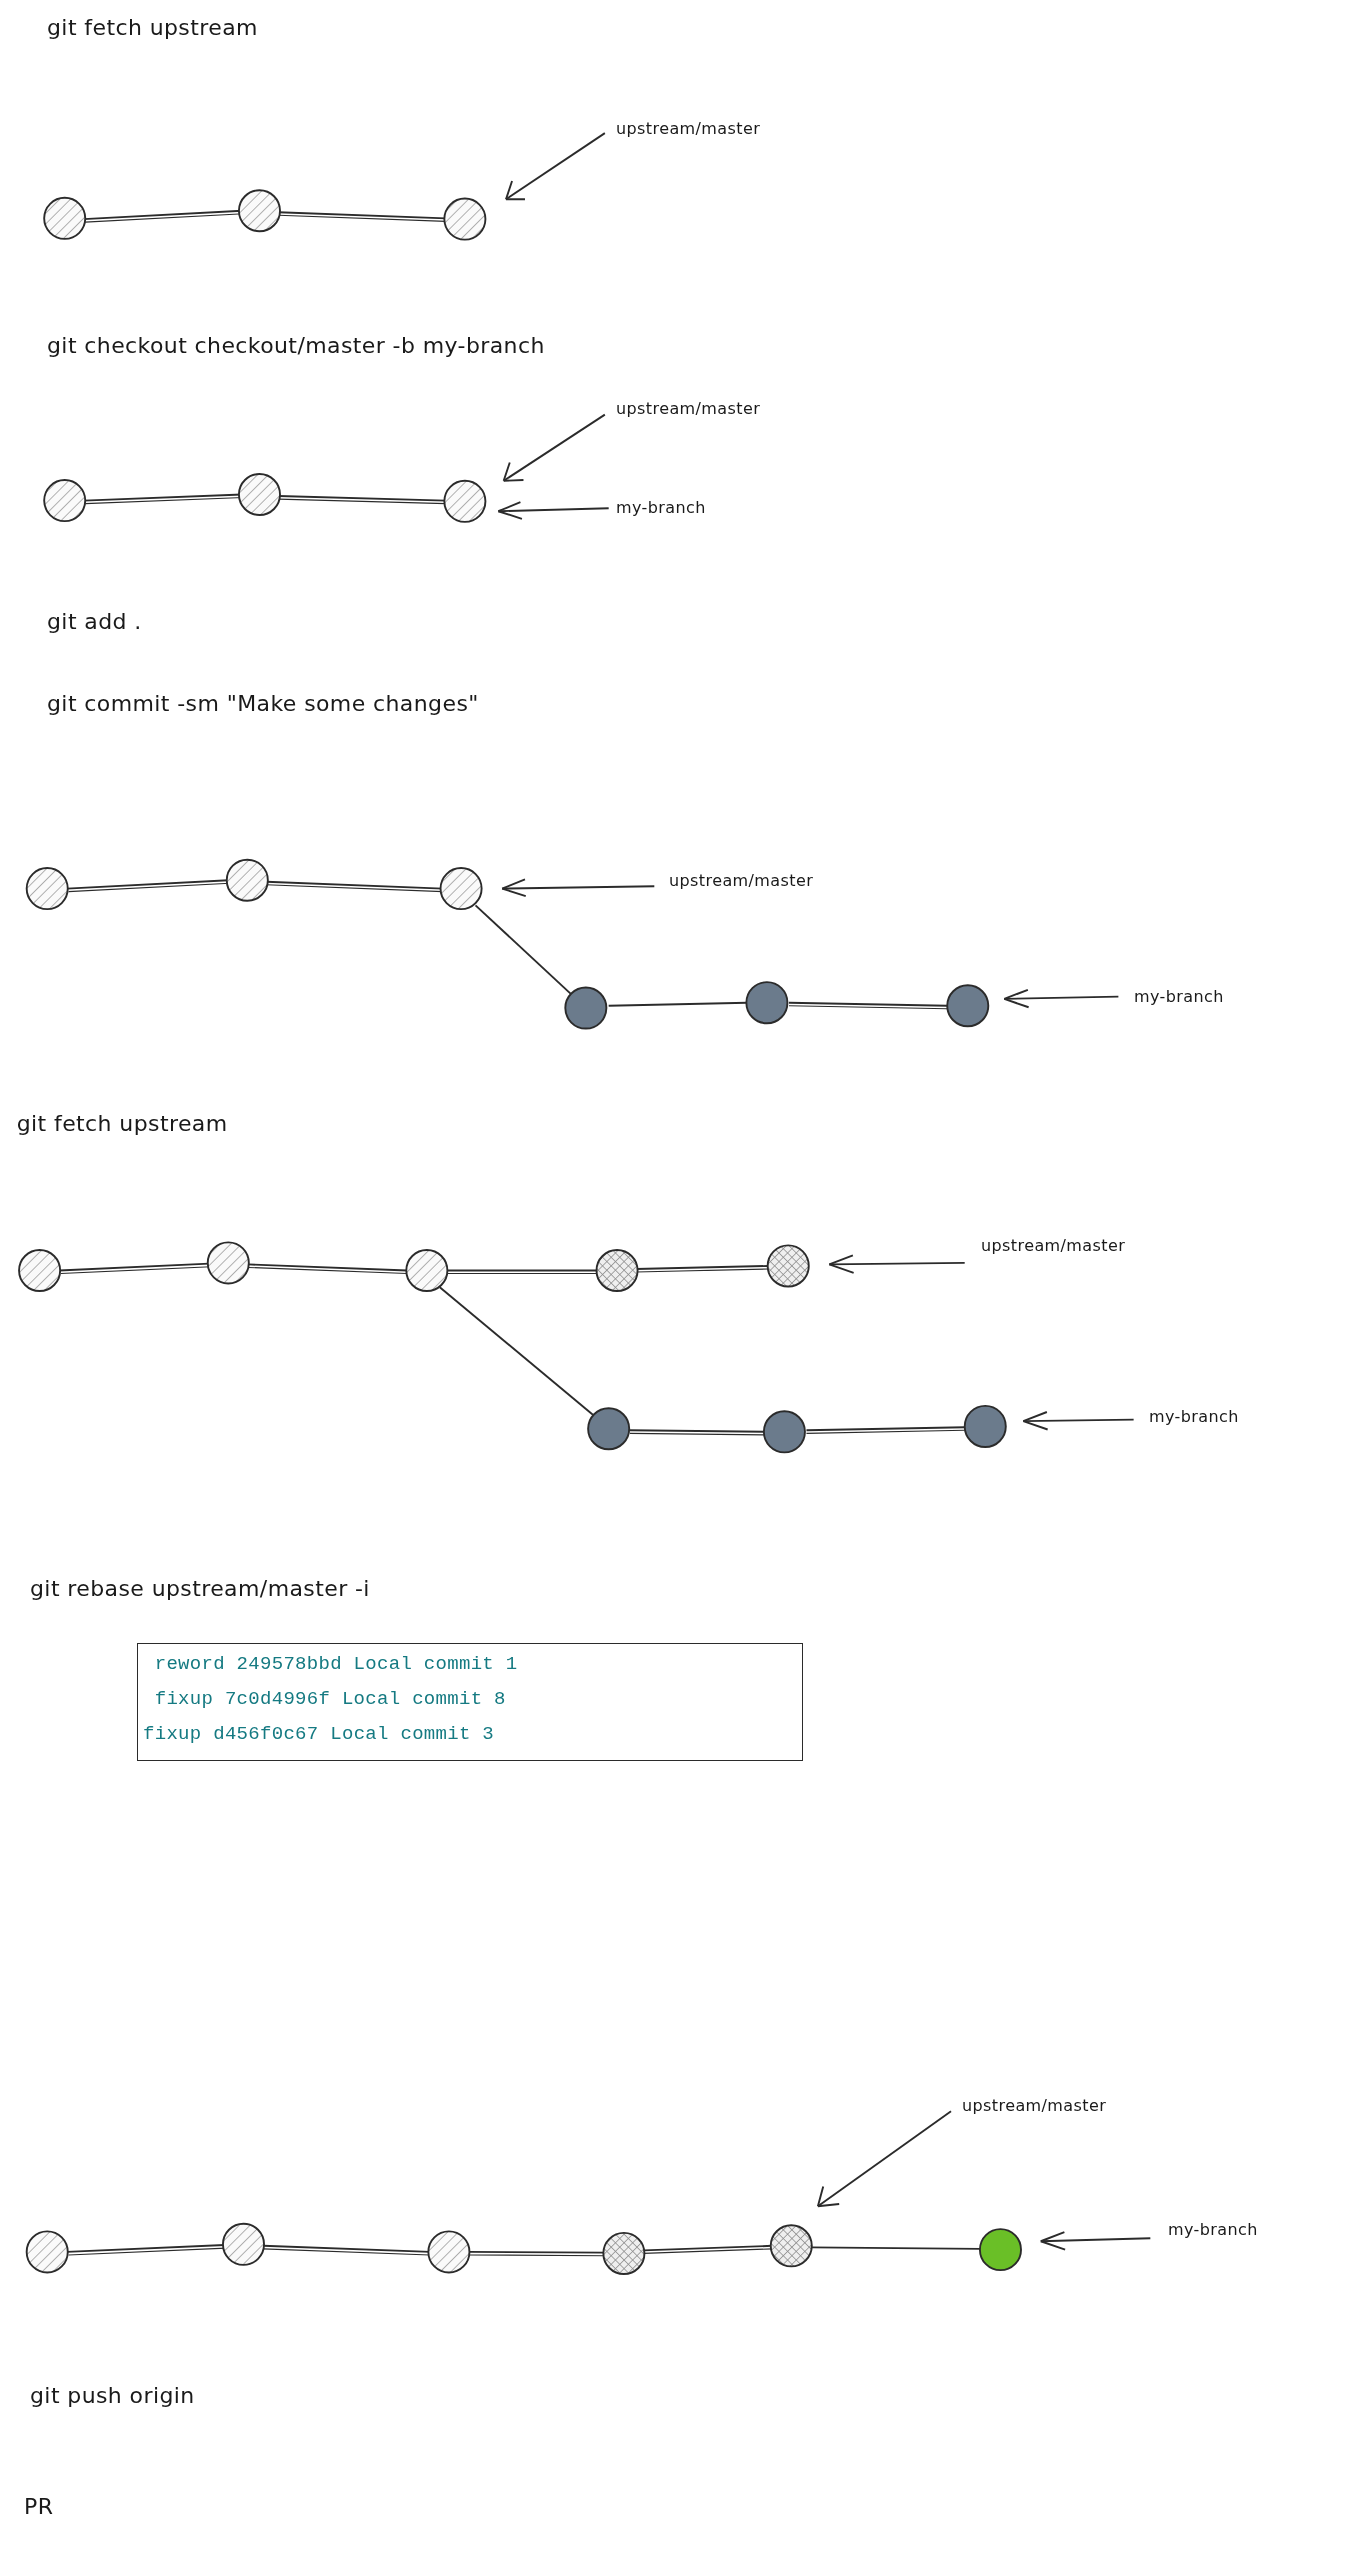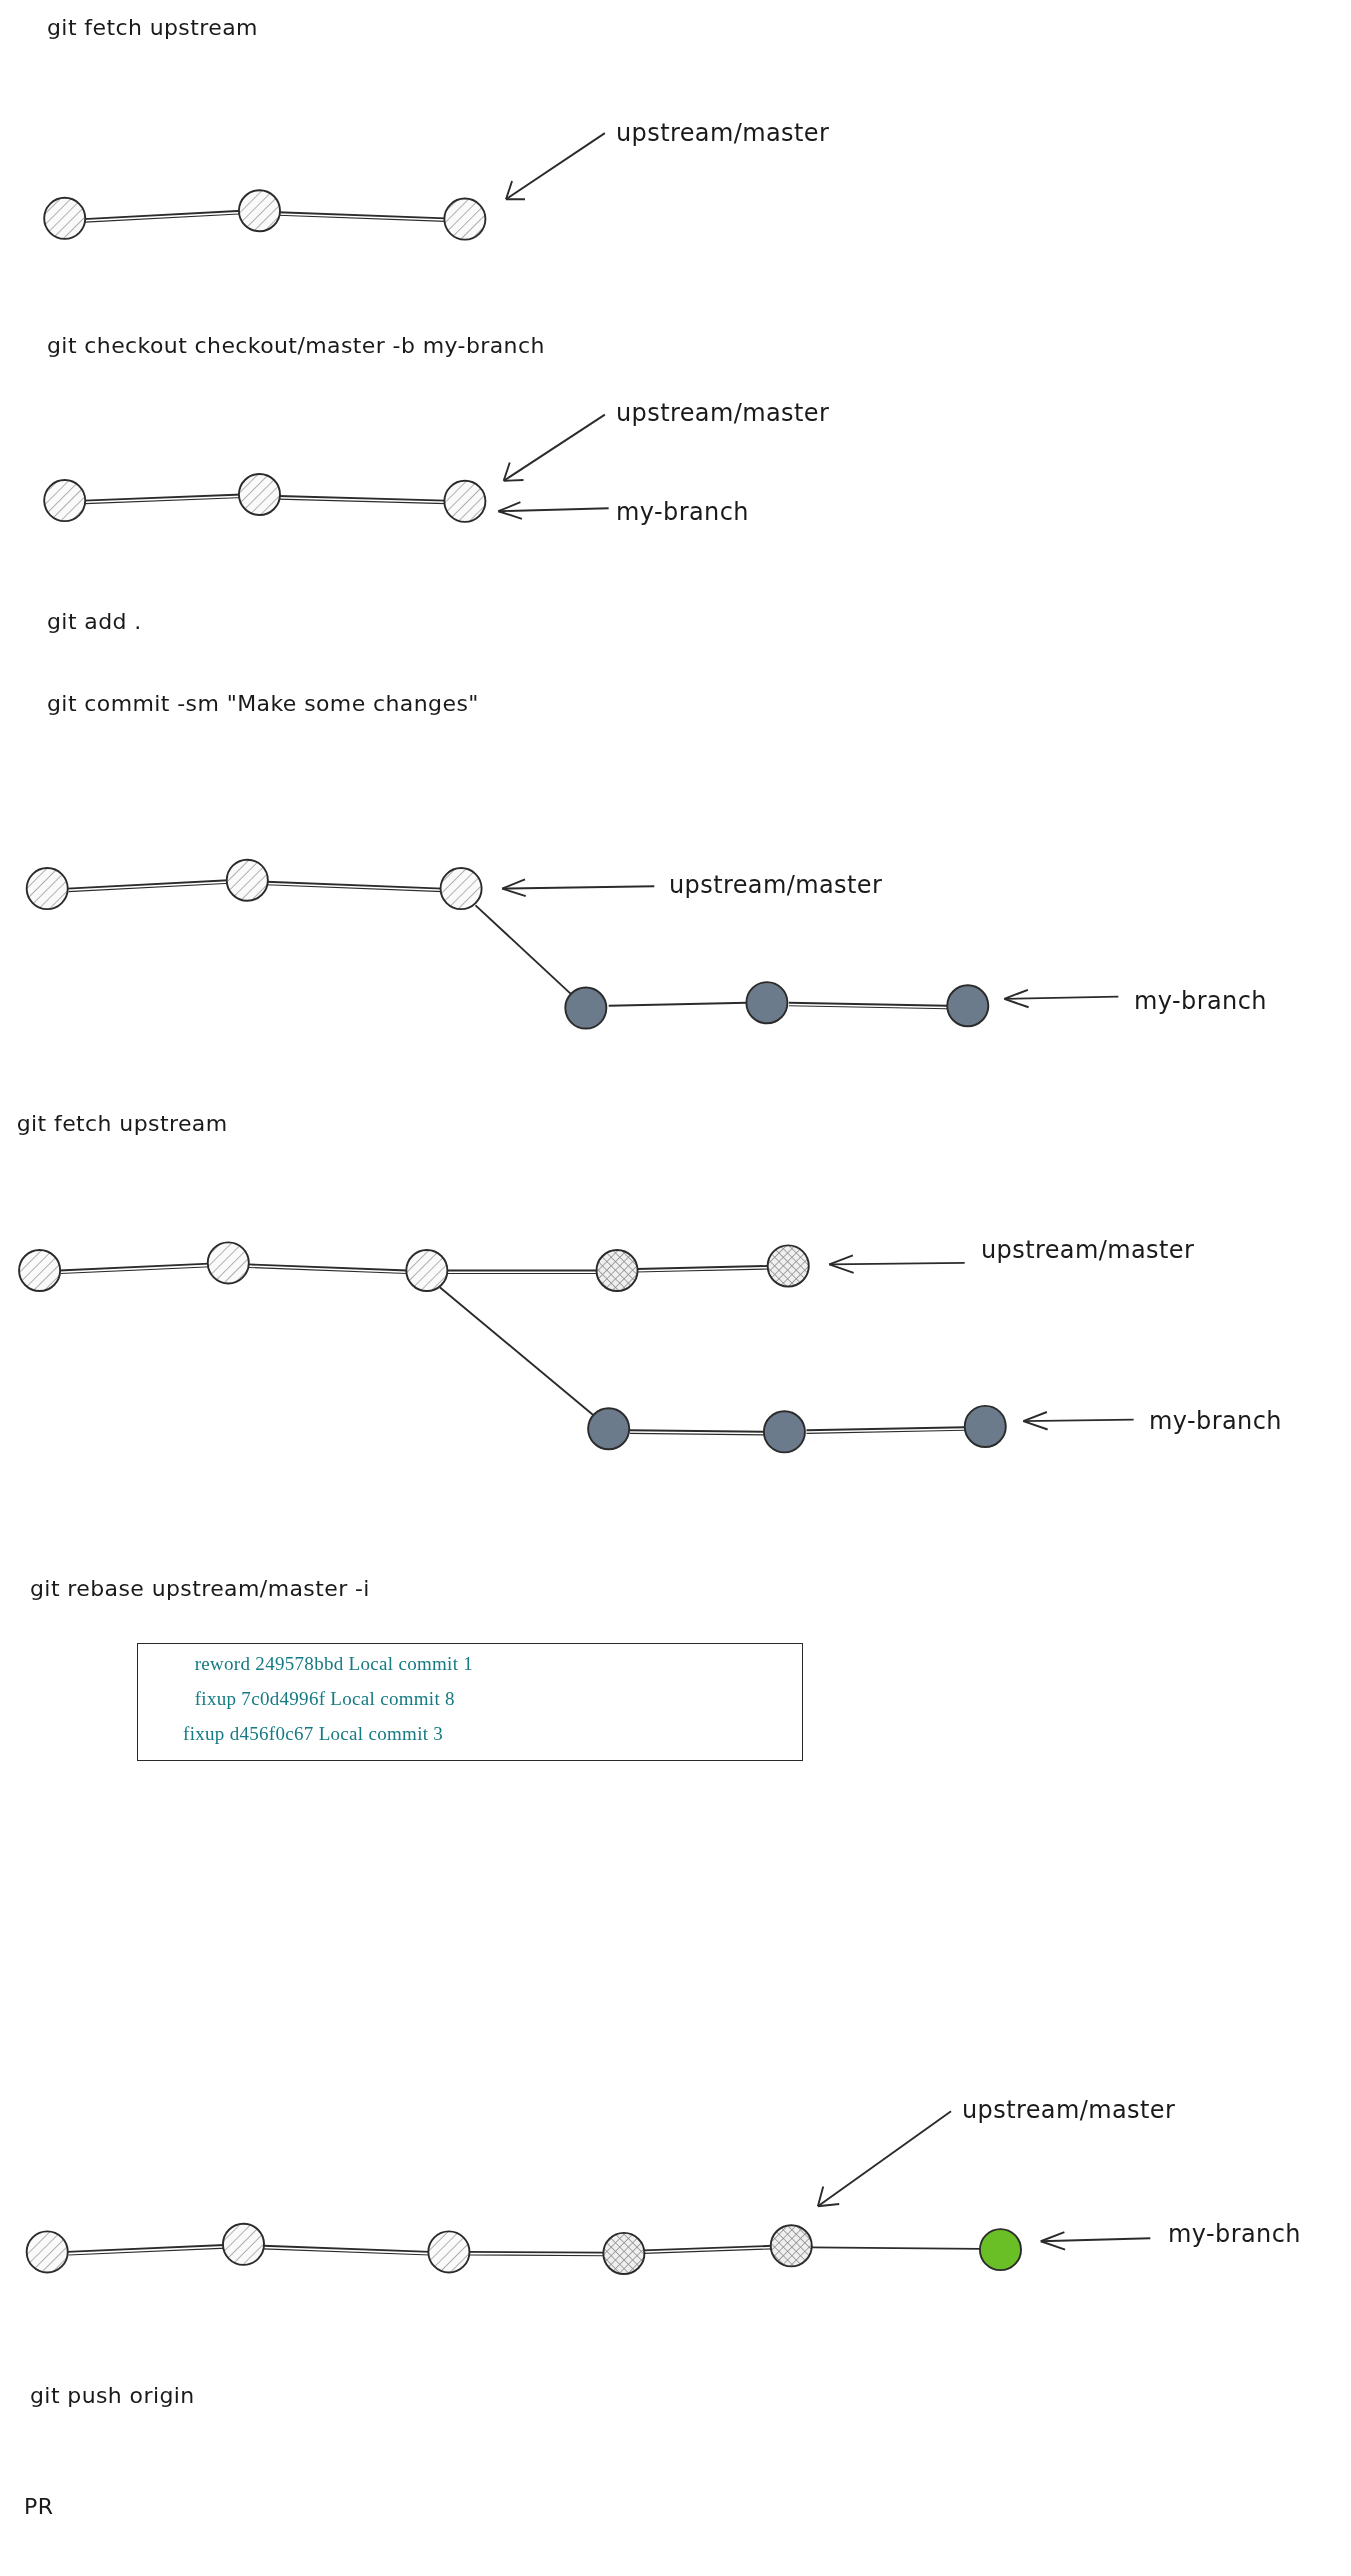--- a/index.html
+++ b/index.html
@@ -24,39 +24,38 @@
     position: absolute;
     font-family: "DejaVu Sans", sans-serif;
     font-size: 22px;
     color: #1a1a1a;
     letter-spacing: 0.4px;
     white-space: nowrap;
   }
   .lbl {
     position: absolute;
     font-family: "DejaVu Sans", sans-serif;
-    font-size: 24px;
+    font-size: 16px;
     color: #1a1a1a;
     letter-spacing: 0.4px;
     white-space: nowrap;
   }
   .editor-box {
     position: absolute;
     border: 1.5px solid #2b2b2b;
     background: #ffffff;
     box-sizing: border-box;
   }
   .editor-line {
     position: absolute;
-    font-family: Liberation Serif, serif;
+    font-family: Liberation Mono, monospace;
     font-size: 19px;
     color: #157a82;
     white-space: nowrap;
     letter-spacing: 0.3px;
-    margin-left: 40px;
   }
   svg.layer {
     position: absolute;
     left: 0; top: 0;
     width: 1352px;
     height: 2576px;
     pointer-events: none;
   }
 </style>
 </head>

